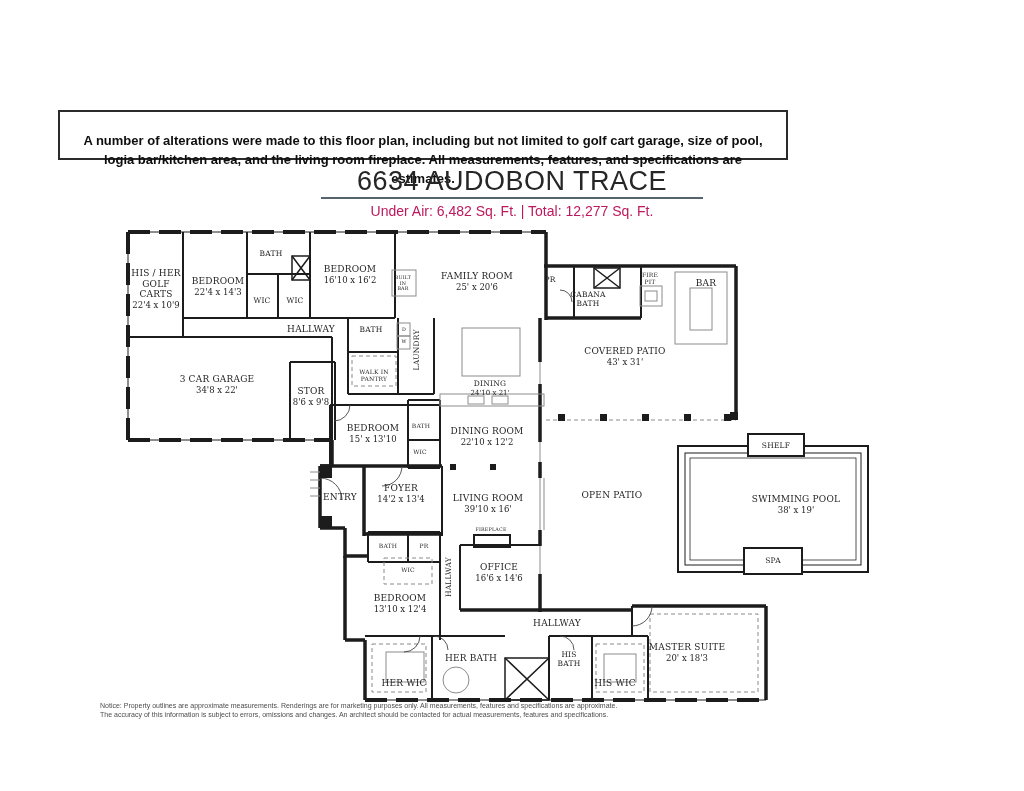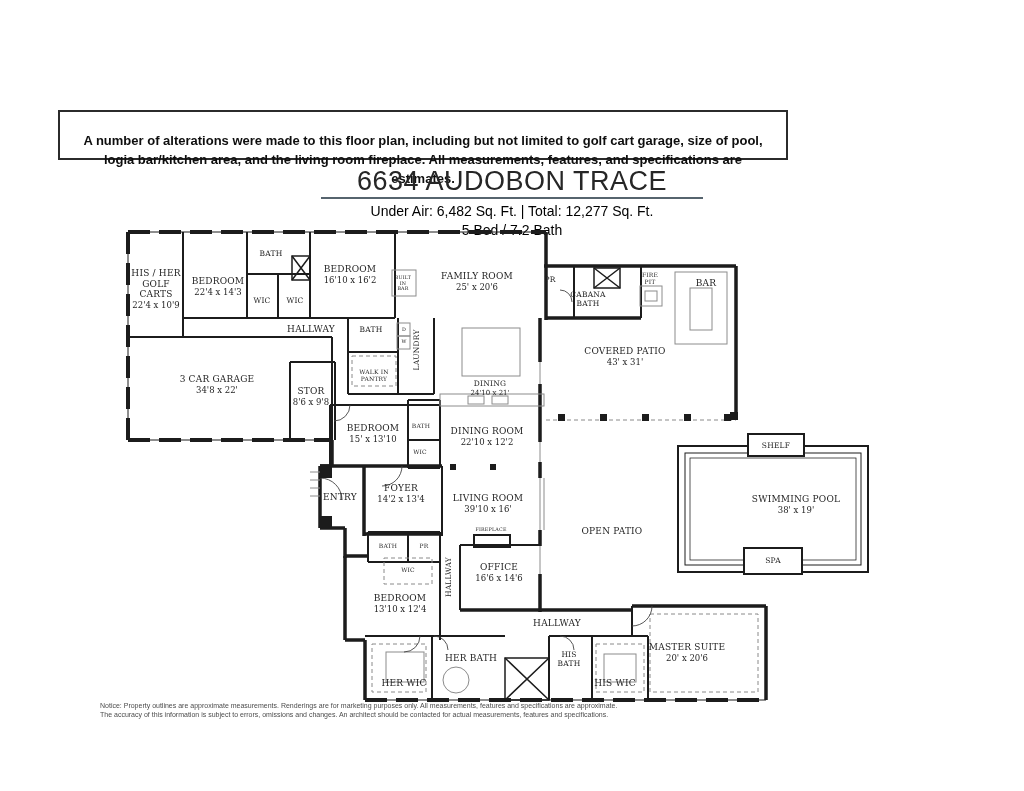--- a/index.html
+++ b/index.html
@@ -6,21 +6,21 @@
   html,body { width:1024px; height:791px; background:#fff; font-family:"Liberation Sans",sans-serif; }
   .page { position:relative; width:1024px; height:791px; background:#ffffff; overflow:hidden; }
 
   .disclaimer { position:absolute; left:58px; top:110px; width:730px; height:50px;
     border:2px solid #2b2b2b; display:flex; align-items:flex-start; justify-content:center; padding:20px 16px; }
   .disclaimer p { font-size:13px; font-weight:bold; color:#0e0e0e; text-align:center; line-height:1.45; }
 
   .header { position:absolute; left:0; top:167px; width:100%; text-align:center; }
   .title { font-size:27px; font-weight:normal; color:#262626; letter-spacing:.5px; line-height:1.05; }
   .title-rule { width:382px; height:2px; background:#56646e; margin:2px auto 3px; }
-  .subtitle { font-size:14px; color:#000000; line-height:1.3; }
+  .subtitle { font-size:14px; color:#be185d; line-height:1.3; }
 
   .plan { position:absolute; left:0; top:0; width:1024px; height:791px; }
   .plan svg { position:absolute; left:0; top:0; }
 
   .lbl { position:absolute; transform:translate(-50%,-50%); text-align:center; white-space:pre-line;
     font-family:"DejaVu Serif",serif; color:#1f1f1f; line-height:1.18; }
   .lbl .rn { display:block; font-size:9px; letter-spacing:.2px; }
   .lbl .rd { display:block; font-size:8.5px; }
   .sm .rn { font-size:7.5px; } .sm .rd { font-size:7px; }
   .xs .rn { font-size:6px; }
@@ -35,21 +35,20 @@
 <div class="page">
 
   <div class="disclaimer">
     <p>A number of alterations were made to this floor plan, including but not limited to golf cart garage, size of pool, logia bar/kitchen area, and the living room fireplace. All measurements, features, and specifications are estimates.</p>
   </div>
 
   <div class="header">
     <div class="title">6634 AUDOBON TRACE</div>
     <div class="title-rule"></div>
     <div class="subtitle">Under Air: 6,482 Sq. Ft. | Total: 12,277 Sq. Ft.</div>
-    <div class="subtitle">5 Bed / 7.2 Bath</div>
   </div>
 
   <div class="plan">
     <svg width="1024" height="791" viewBox="0 0 1024 791">
       <g fill="none" stroke="#1c1c1c">
 
         <g stroke-width="1">
           <path d="M128,232 H546 M128,232 V440 M128,440 H332 M365,700 H766"></path>
         </g>
 
@@ -181,38 +180,38 @@
     <div class="lbl" style="left:217px;top:384px"><span class="rn">3 CAR GARAGE</span><span class="rd">34'8 x 22'</span></div>
     <div class="lbl" style="left:311px;top:396px"><span class="rn">STOR</span><span class="rd">8'6 x 9'8</span></div>
     <div class="lbl sm" style="left:490px;top:389px"><span class="rn">DINING</span><span class="rd">24'10 x 21'</span></div>
     <div class="lbl" style="left:373px;top:433px"><span class="rn">BEDROOM</span><span class="rd">15' x 13'10</span></div>
     <div class="lbl xs" style="left:421px;top:426px"><span class="rn">BATH</span></div>
     <div class="lbl xs" style="left:420px;top:452px"><span class="rn">WIC</span></div>
     <div class="lbl" style="left:487px;top:436px"><span class="rn">DINING ROOM</span><span class="rd">22'10 x 12'2</span></div>
     <div class="lbl" style="left:340px;top:497px"><span class="rn">ENTRY</span></div>
     <div class="lbl" style="left:401px;top:493px"><span class="rn">FOYER</span><span class="rd">14'2 x 13'4</span></div>
     <div class="lbl" style="left:488px;top:503px"><span class="rn">LIVING ROOM</span><span class="rd">39'10 x 16'</span></div>
-    <div class="lbl" style="left:612px;top:531px"><span class="rn">OPEN PATIO</span></div>
+    <div class="lbl" style="left:612px;top:495px"><span class="rn">OPEN PATIO</span></div>
     <div class="lbl xxs" style="left:491px;top:530px"><span class="rn">FIREPLACE</span></div>
     <div class="lbl sm" style="left:776px;top:446px"><span class="rn">SHELF</span></div>
     <div class="lbl" style="left:796px;top:504px"><span class="rn">SWIMMING POOL</span><span class="rd">38' x 19'</span></div>
     <div class="lbl sm" style="left:773px;top:561px"><span class="rn">SPA</span></div>
     <div class="lbl xs" style="left:388px;top:546px"><span class="rn">BATH</span></div>
     <div class="lbl xs" style="left:424px;top:546px"><span class="rn">PR</span></div>
     <div class="lbl xs" style="left:408px;top:570px"><span class="rn">WIC</span></div>
     <div class="lbl sm vert" style="left:449px;top:577px"><span class="rn">HALLWAY</span></div>
     <div class="lbl" style="left:499px;top:572px"><span class="rn">OFFICE</span><span class="rd">16'6 x 14'6</span></div>
     <div class="lbl" style="left:400px;top:603px"><span class="rn">BEDROOM</span><span class="rd">13'10 x 12'4</span></div>
     <div class="lbl" style="left:557px;top:623px"><span class="rn">HALLWAY</span></div>
     <div class="lbl" style="left:471px;top:658px"><span class="rn">HER BATH</span></div>
     <div class="lbl" style="left:404px;top:683px"><span class="rn">HER WIC</span></div>
     <div class="lbl sm" style="left:569px;top:660px"><span class="rn">HIS
 BATH</span></div>
     <div class="lbl" style="left:615px;top:683px"><span class="rn">HIS WIC</span></div>
-    <div class="lbl" style="left:687px;top:652px"><span class="rn">MASTER SUITE</span><span class="rd">20' x 20'6</span></div>
+    <div class="lbl" style="left:687px;top:652px"><span class="rn">MASTER SUITE</span><span class="rd">20' x 18'3</span></div>
   </div>
 
   <div class="footer">
     <div>Notice: Property outlines are approximate measurements. Renderings are for marketing purposes only. All measurements, features and specifications are approximate.</div>
     <div>The accuracy of this information is subject to errors, omissions and changes. An architect should be contacted for actual measurements, features and specifications.</div>
   </div>
 
 </div>
 
 </body></html>

